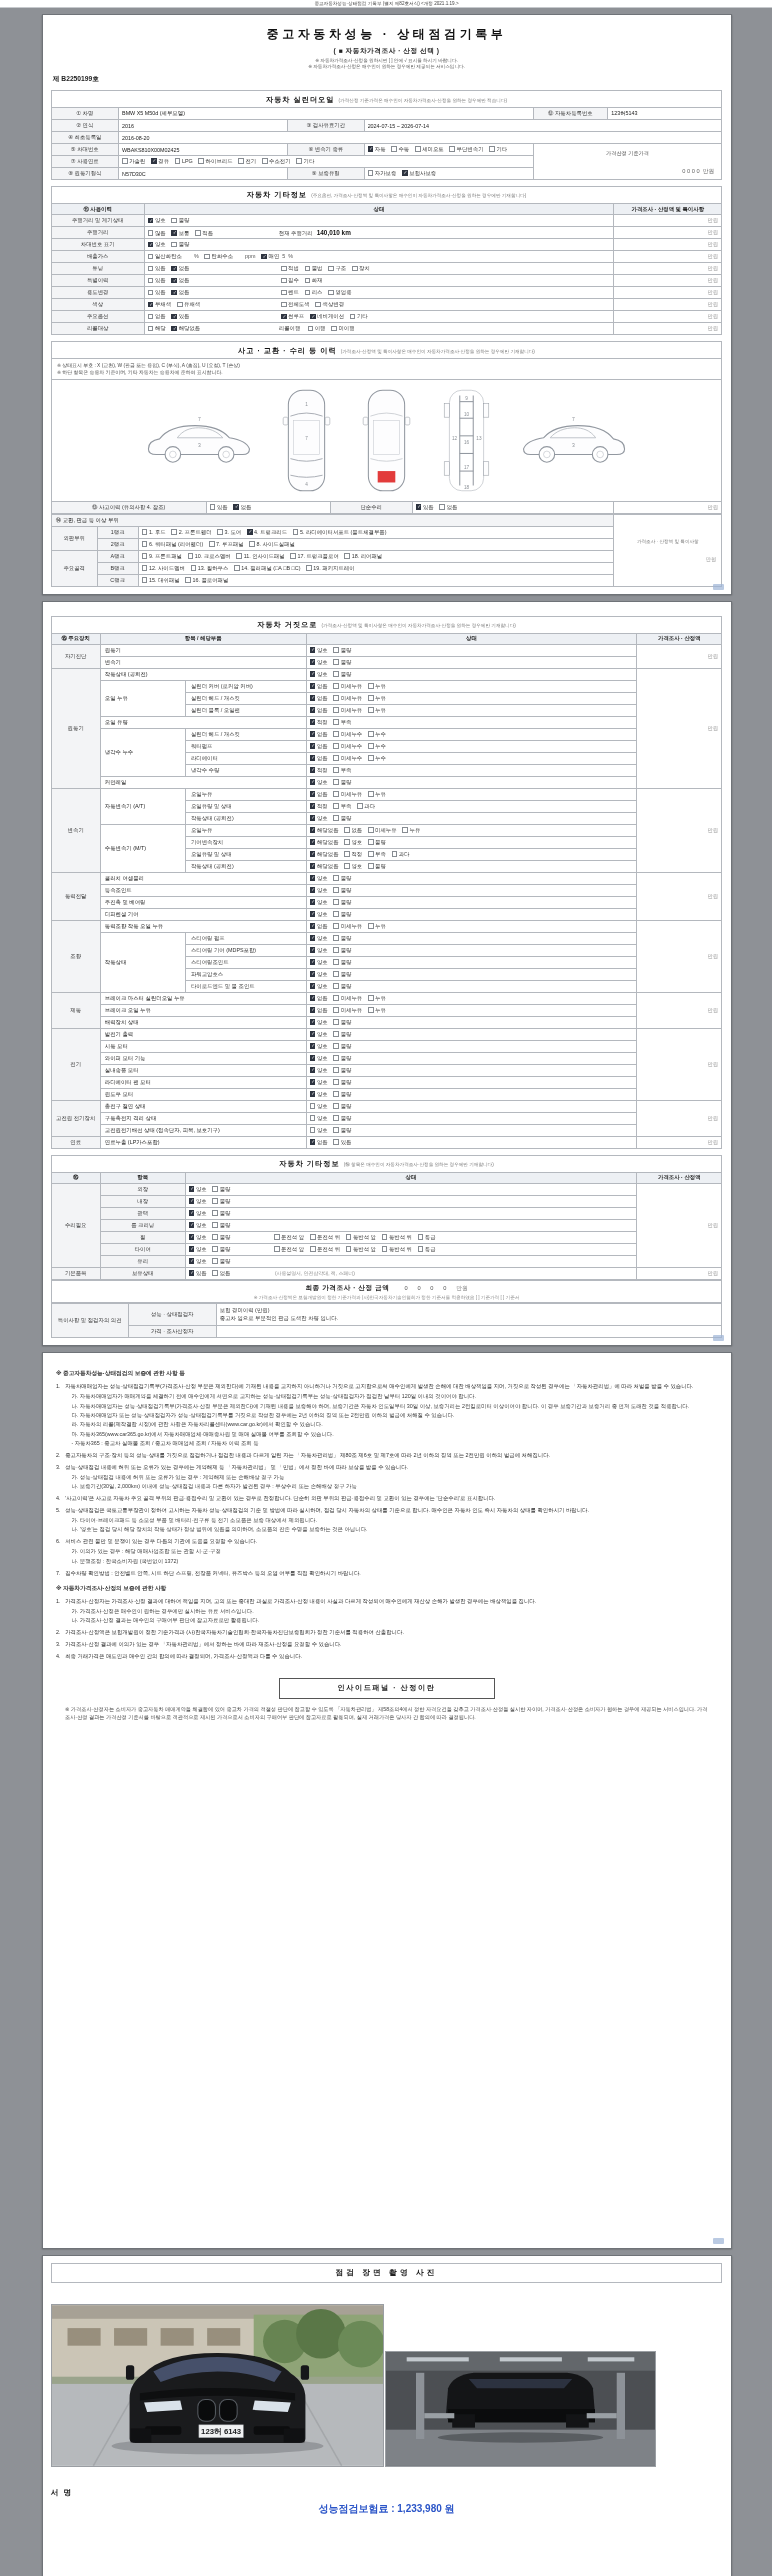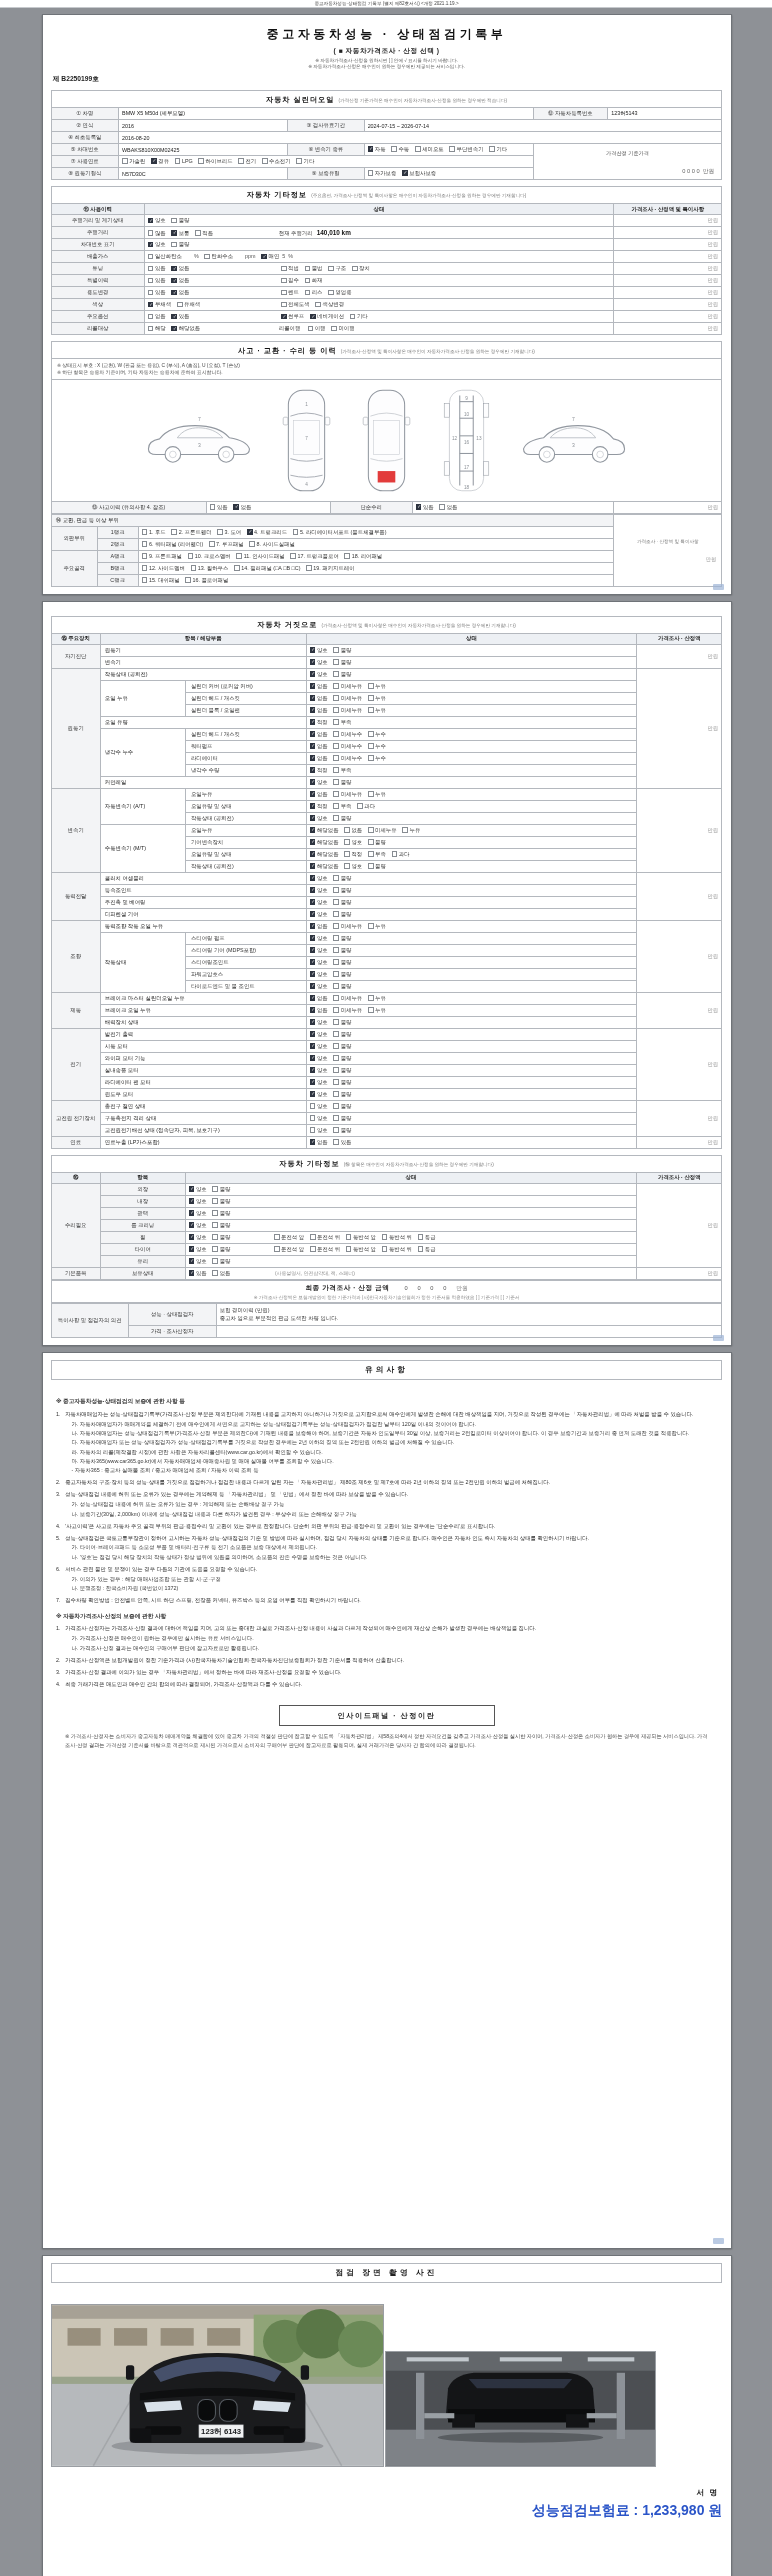--- a/index.html
+++ b/index.html
@@ -64,22 +64,22 @@
 .n-head{font-weight:bold;margin:7.2px 0 4.1px;font-size:5.7px}
 .n-item{display:flex;margin:3.6px 0 1.5px}
 .n-num{width:9.3px;flex:none}
 .n-text{white-space:normal}
 .n-sub{margin:1px 0 1px 15.5px;white-space:normal;color:#3a3a3a}
 .price-def-box{border:1px solid #555;width:216px;margin:13.4px auto 6.2px;text-align:center;font-size:7.2px;font-weight:bold;letter-spacing:1.5px;padding:4.6px 0}
 .price-def-text{font-size:5.2px;color:#444;line-height:1.6;padding:0 14.4px;white-space:normal}
 
 .photos-wrap{padding:9.3px 0 5.2px;border:0.5px solid #b4b8be;border-top:none;text-align:left}
 .photo{display:inline-block;border:0.5px solid #9a9ea3;line-height:0;margin:4.1px 0}
-.sign-title{text-align:right;font-weight:bold;font-size:7.7px;letter-spacing:5.2px;margin-top:11.3px}
-.premium{text-align:right;font-size:14px;font-weight:bold;color:#2b55c8;margin-top:4.1px}
+.sign-title{text-align:left;font-weight:bold;font-size:7.7px;letter-spacing:5.2px;margin-top:11.3px}
+.premium{text-align:center;font-size:10px;font-weight:bold;color:#2b55c8;margin-top:4.1px}
 </style>
 </head>
 <body>
 
 <div class="print-header"><span>중고자동차성능·상태점검 기록부 (별지 제82호서식) &lt;개정 2021.1.19.&gt;</span></div>
 
 <div class="page" style="min-height:540px">
   <h1 class="doc-title">중고자동차성능 · 상태점검기록부</h1>
   <div class="subtitle">( ■ 자동차가격조사 · 산정  선택 )</div>
   <div class="tiny">※ 자동차가격조사·산정을 원하시면 [ ] 안에 √ 표시를 하시기 바랍니다.</div>
@@ -646,21 +646,20 @@
       <td class="opc">
             <div></div>
           </td>
     </tr>
   </tbody>
     </table>
   <div class="corner-mark"></div>
 </div>
 
 <div class="page" style="min-height:897px">
-  <div class="bar-title">유의사항</div>
   <div id="notice-body" class="notice-body">
       <div class="n-head">※ 중고자동차성능·상태점검의 보증에 관한 사항 등</div>
       <div class="n-item">
         <span class="n-num">1.</span>
         <span class="n-text">자동차매매업자는 성능·상태점검기록부(가격조사·산정 부분은 제외한다)에 기재된 내용을 고지하지 아니하거나 거짓으로 고지함으로써 매수인에게 발생한 손해에 대한 배상책임을 지며, 거짓으로 작성된 경우에는 「자동차관리법」에 따라 처벌을 받을 수 있습니다.</span>
       </div>
       <div class="n-sub">가. 자동차매매업자가 매매계약을 체결하기 전에 매수인에게 서면으로 고지하는 성능·상태점검기록부는 성능·상태점검자가 점검한 날부터 120일 이내의 것이어야 합니다.</div>
       <div class="n-sub">나. 자동차매매업자는 성능·상태점검기록부(가격조사·산정 부분은 제외한다)에 기재된 내용을 보증해야 하며, 보증기간은 자동차 인도일부터 30일 이상, 보증거리는 2천킬로미터 이상이어야 합니다. 이 경우 보증기간과 보증거리 중 먼저 도래한 것을 적용합니다.</div>
       <div class="n-sub">다. 자동차매매업자 또는 성능·상태점검자가 성능·상태점검기록부를 거짓으로 작성한 경우에는 2년 이하의 징역 또는 2천만원 이하의 벌금에 처해질 수 있습니다.</div>
       <div class="n-sub">라. 자동차의 리콜(제작결함 시정)에 관한 사항은 자동차리콜센터(www.car.go.kr)에서 확인할 수 있습니다.</div>

